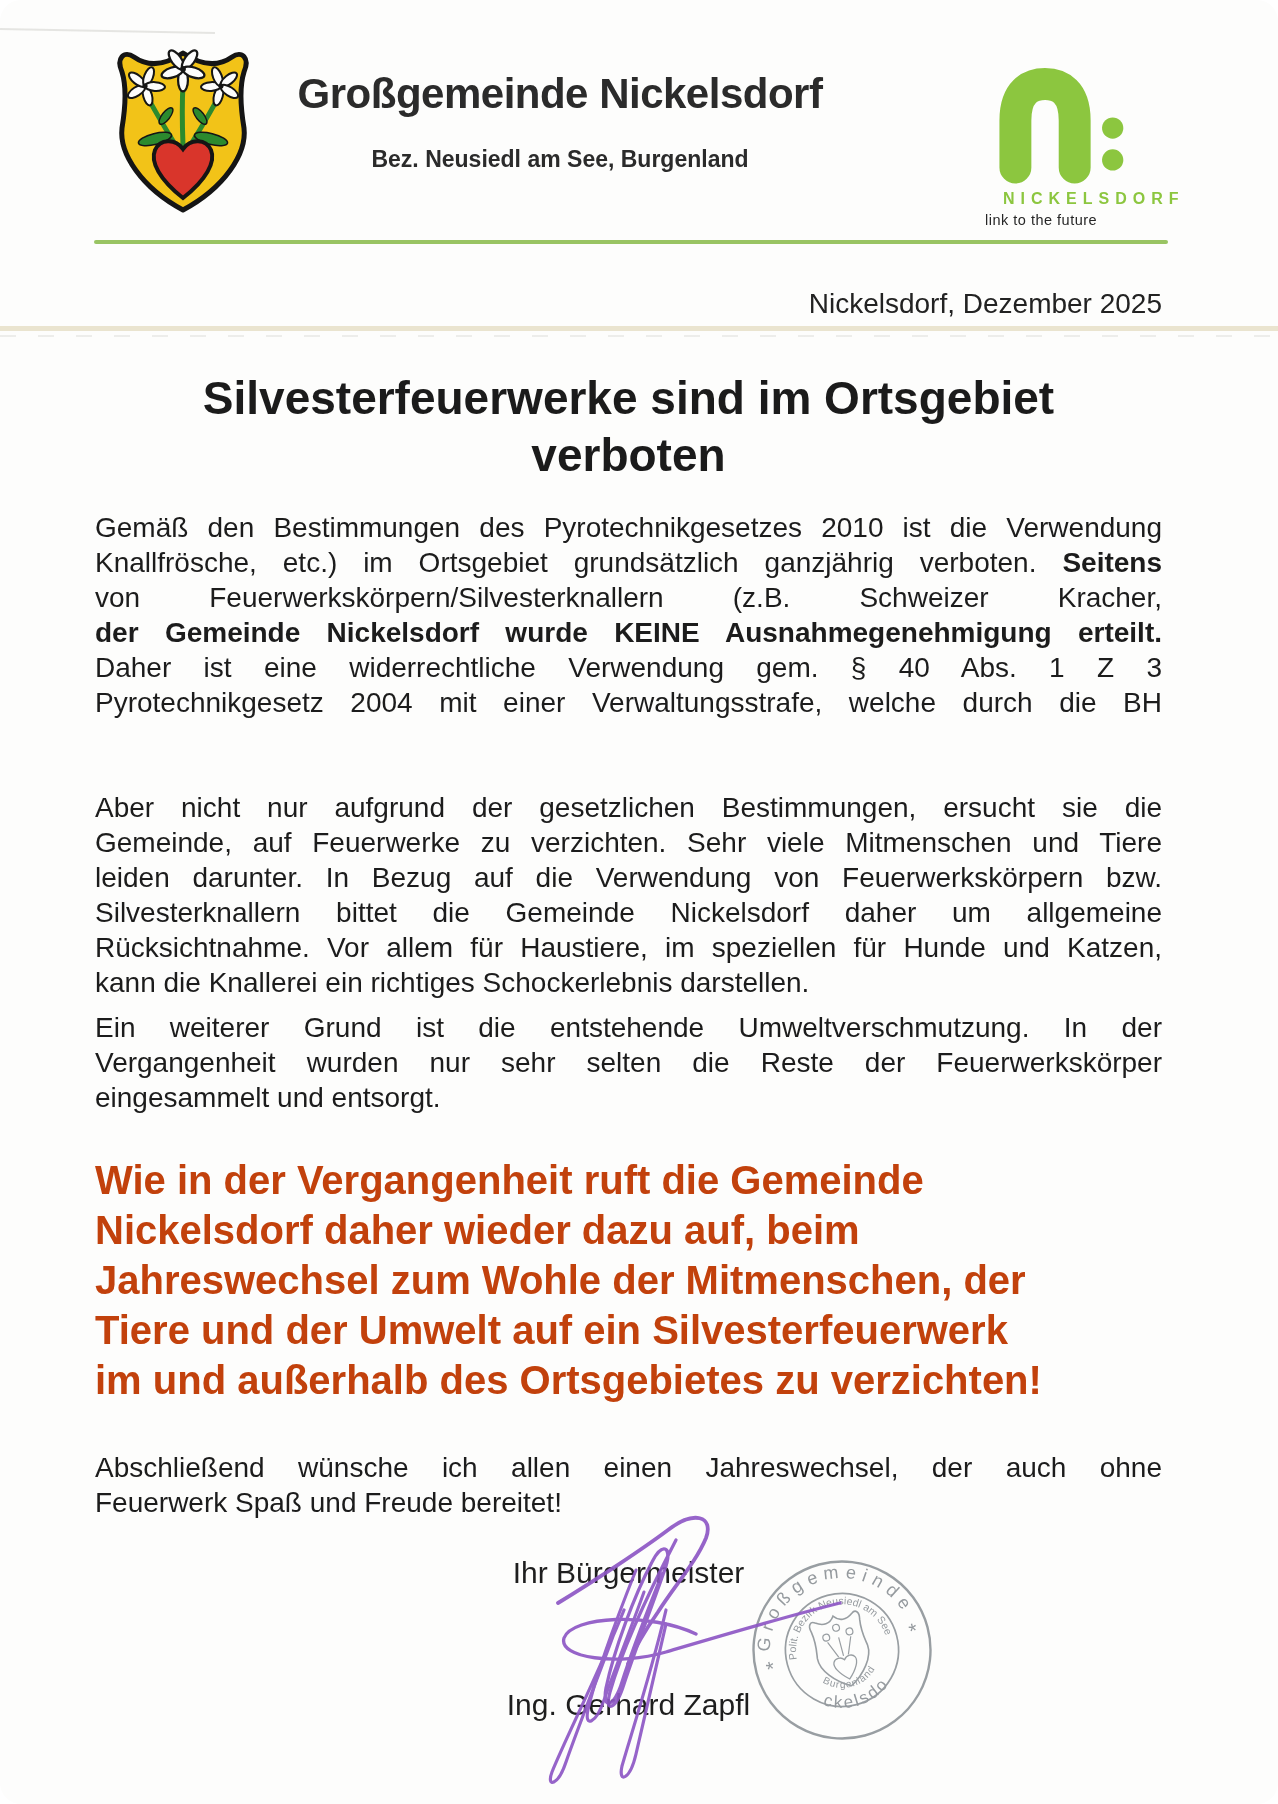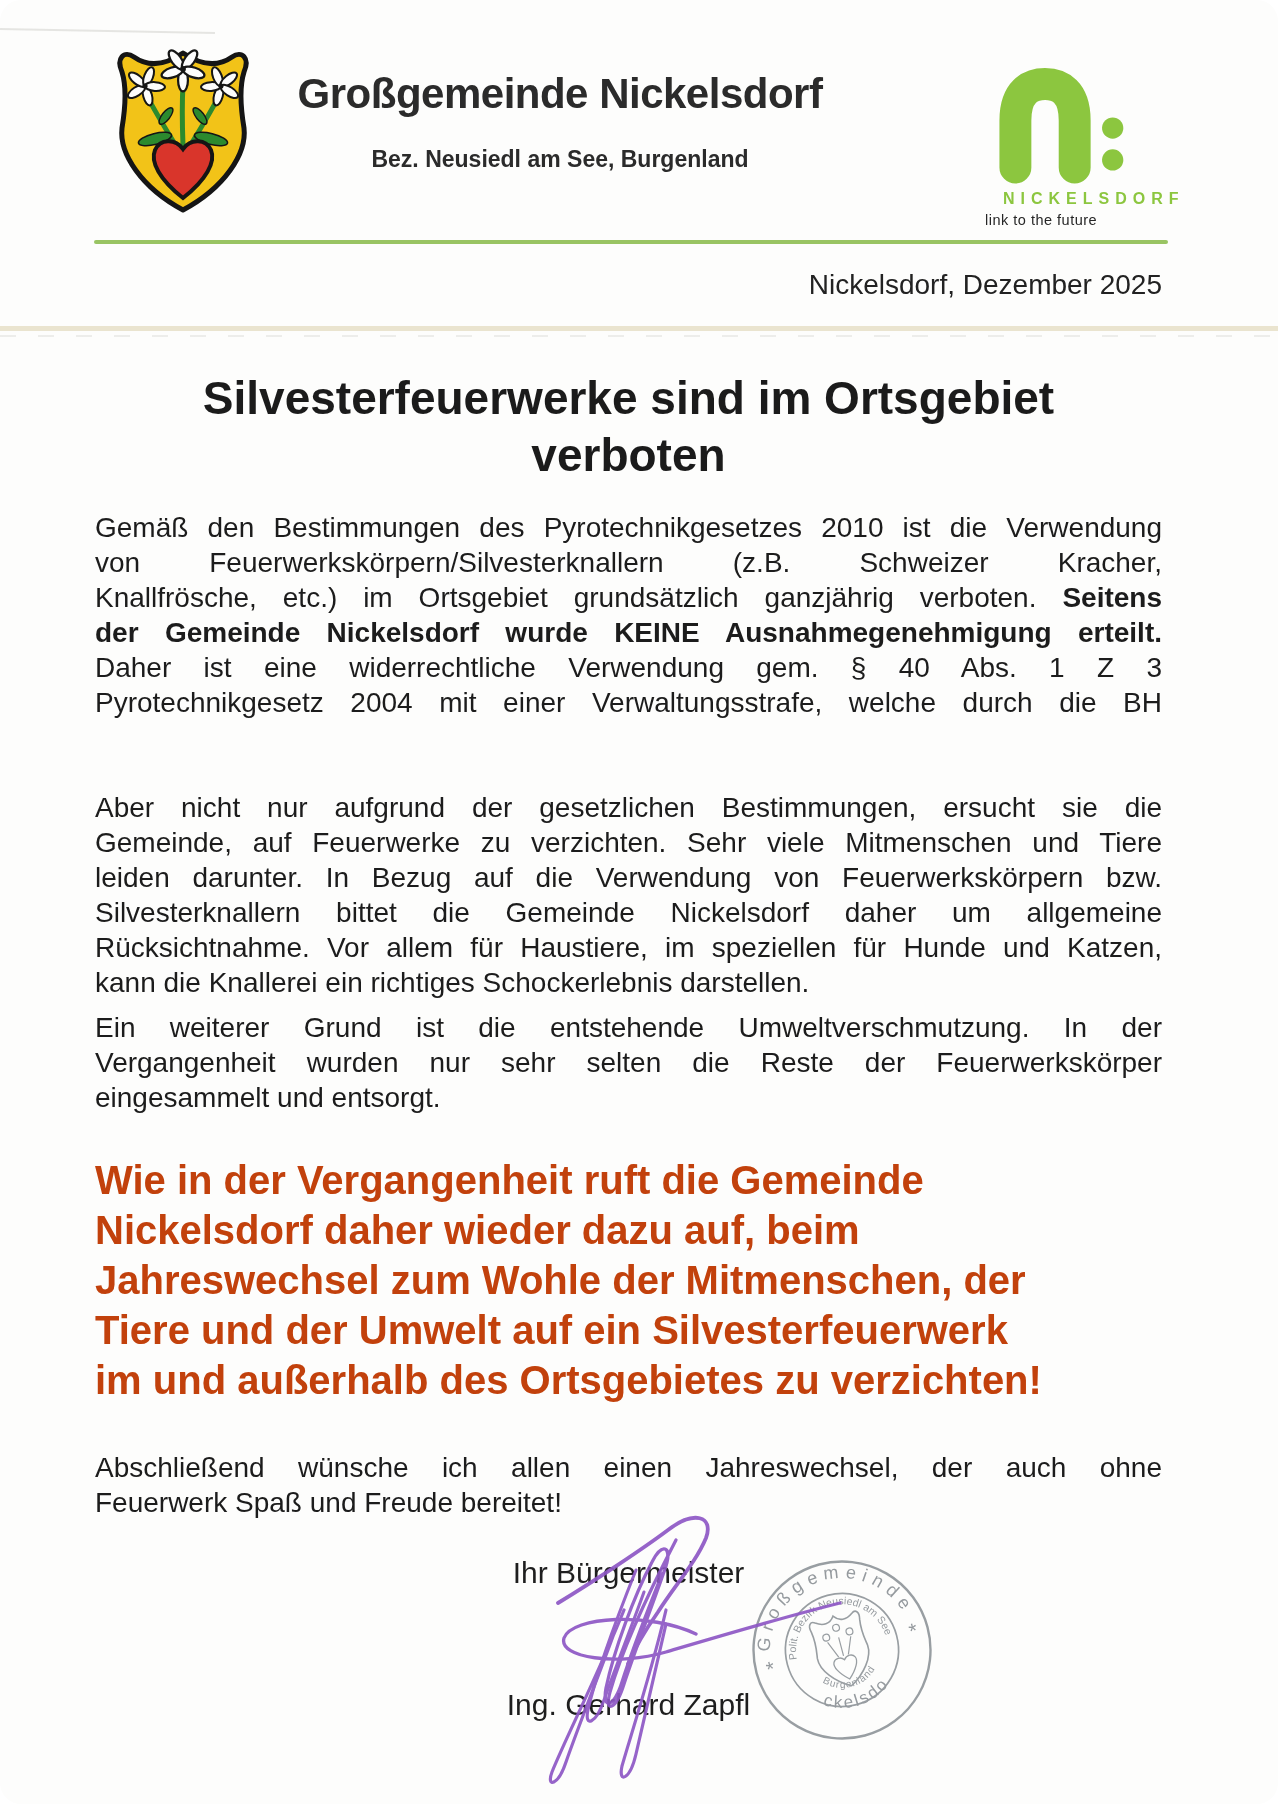--- a/index.html
+++ b/index.html
@@ -21,21 +21,21 @@
   .logo-glyph{display:block;width:152px;height:122px;}
   .logo-brand{margin-top:4px;margin-left:18px;font-size:16px;font-weight:bold;letter-spacing:6px;color:#8CC63F;}
   .logo-tagline{margin-top:4px;font-size:14.5px;letter-spacing:0.5px;color:#262626;}
   .green-rule{position:absolute;left:94px;top:240px;width:1074px;height:4px;background:#99C463;border-radius:2px;}
   
   .streak-top{position:absolute;left:0;top:30px;width:215px;height:2px;background:#d9d9d4;transform:rotate(1deg);opacity:.65;}
   .scanline-beige{position:absolute;left:0;top:326px;width:1278px;height:5px;background:#EAE4CF;}
   .scanline-dots{position:absolute;left:0;top:335px;width:1278px;height:2px;opacity:.7;
     background:repeating-linear-gradient(90deg,#e6e6e3 0 16px,transparent 16px 38px);}
   
-  .dateline{position:absolute;right:116px;top:269px;font-size:28px;color:#222;}
+  .dateline{position:absolute;right:116px;top:288px;font-size:28px;color:#222;}
   
   .doc-title{position:absolute;left:95px;top:370px;width:1067px;text-align:center;
     font-size:46px;font-weight:bold;line-height:57px;color:#1b1b1b;}
   
   .para{position:absolute;left:95px;width:1067px;font-size:28px;line-height:35px;color:#1c1c1c;}
   .p1{top:510px;} .p2{top:790px;} .p3{top:1010px;} .pclose{top:1450px;}
   .jl{text-align:justify;text-align-last:justify;}
   .jl-last{text-align:justify;text-align-last:left;}
   .b{font-weight:bold;}
   
@@ -110,22 +110,22 @@
   <div class="scanline-beige"></div>
   <div class="scanline-dots"></div>
 
   <div class="doc-title">
     <div>Silvesterfeuerwerke sind im Ortsgebiet</div>
     <div>verboten</div>
   </div>
 
   <div class="para p1">
     <div class="jl">Gemäß den Bestimmungen des Pyrotechnikgesetzes 2010 ist die Verwendung</div>
+    <div class="jl"><span>Knallfrösche, etc.) im Ortsgebiet grundsätzlich ganzjährig verboten. </span><span class="b">Seitens</span></div>
     <div class="jl">von Feuerwerkskörpern/Silvesterknallern (z.B. Schweizer Kracher,</div>
-    <div class="jl"><span>Knallfrösche, etc.) im Ortsgebiet grundsätzlich ganzjährig verboten. </span><span class="b">Seitens</span></div>
     <div class="jl b">der Gemeinde Nickelsdorf wurde KEINE Ausnahmegenehmigung erteilt.</div>
     <div class="jl">Daher ist eine widerrechtliche Verwendung gem. § 40 Abs. 1 Z 3</div>
     <div class="jl">Pyrotechnikgesetz 2004 mit einer Verwaltungsstrafe, welche durch die BH</div>
   </div>
 
   <div class="para p2">
     <div class="jl">Aber nicht nur aufgrund der gesetzlichen Bestimmungen, ersucht sie die</div>
     <div class="jl">Gemeinde, auf Feuerwerke zu verzichten. Sehr viele Mitmenschen und Tiere</div>
     <div class="jl">leiden darunter. In Bezug auf die Verwendung von Feuerwerkskörpern bzw.</div>
     <div class="jl">Silvesterknallern bittet die Gemeinde Nickelsdorf daher um allgemeine</div>

